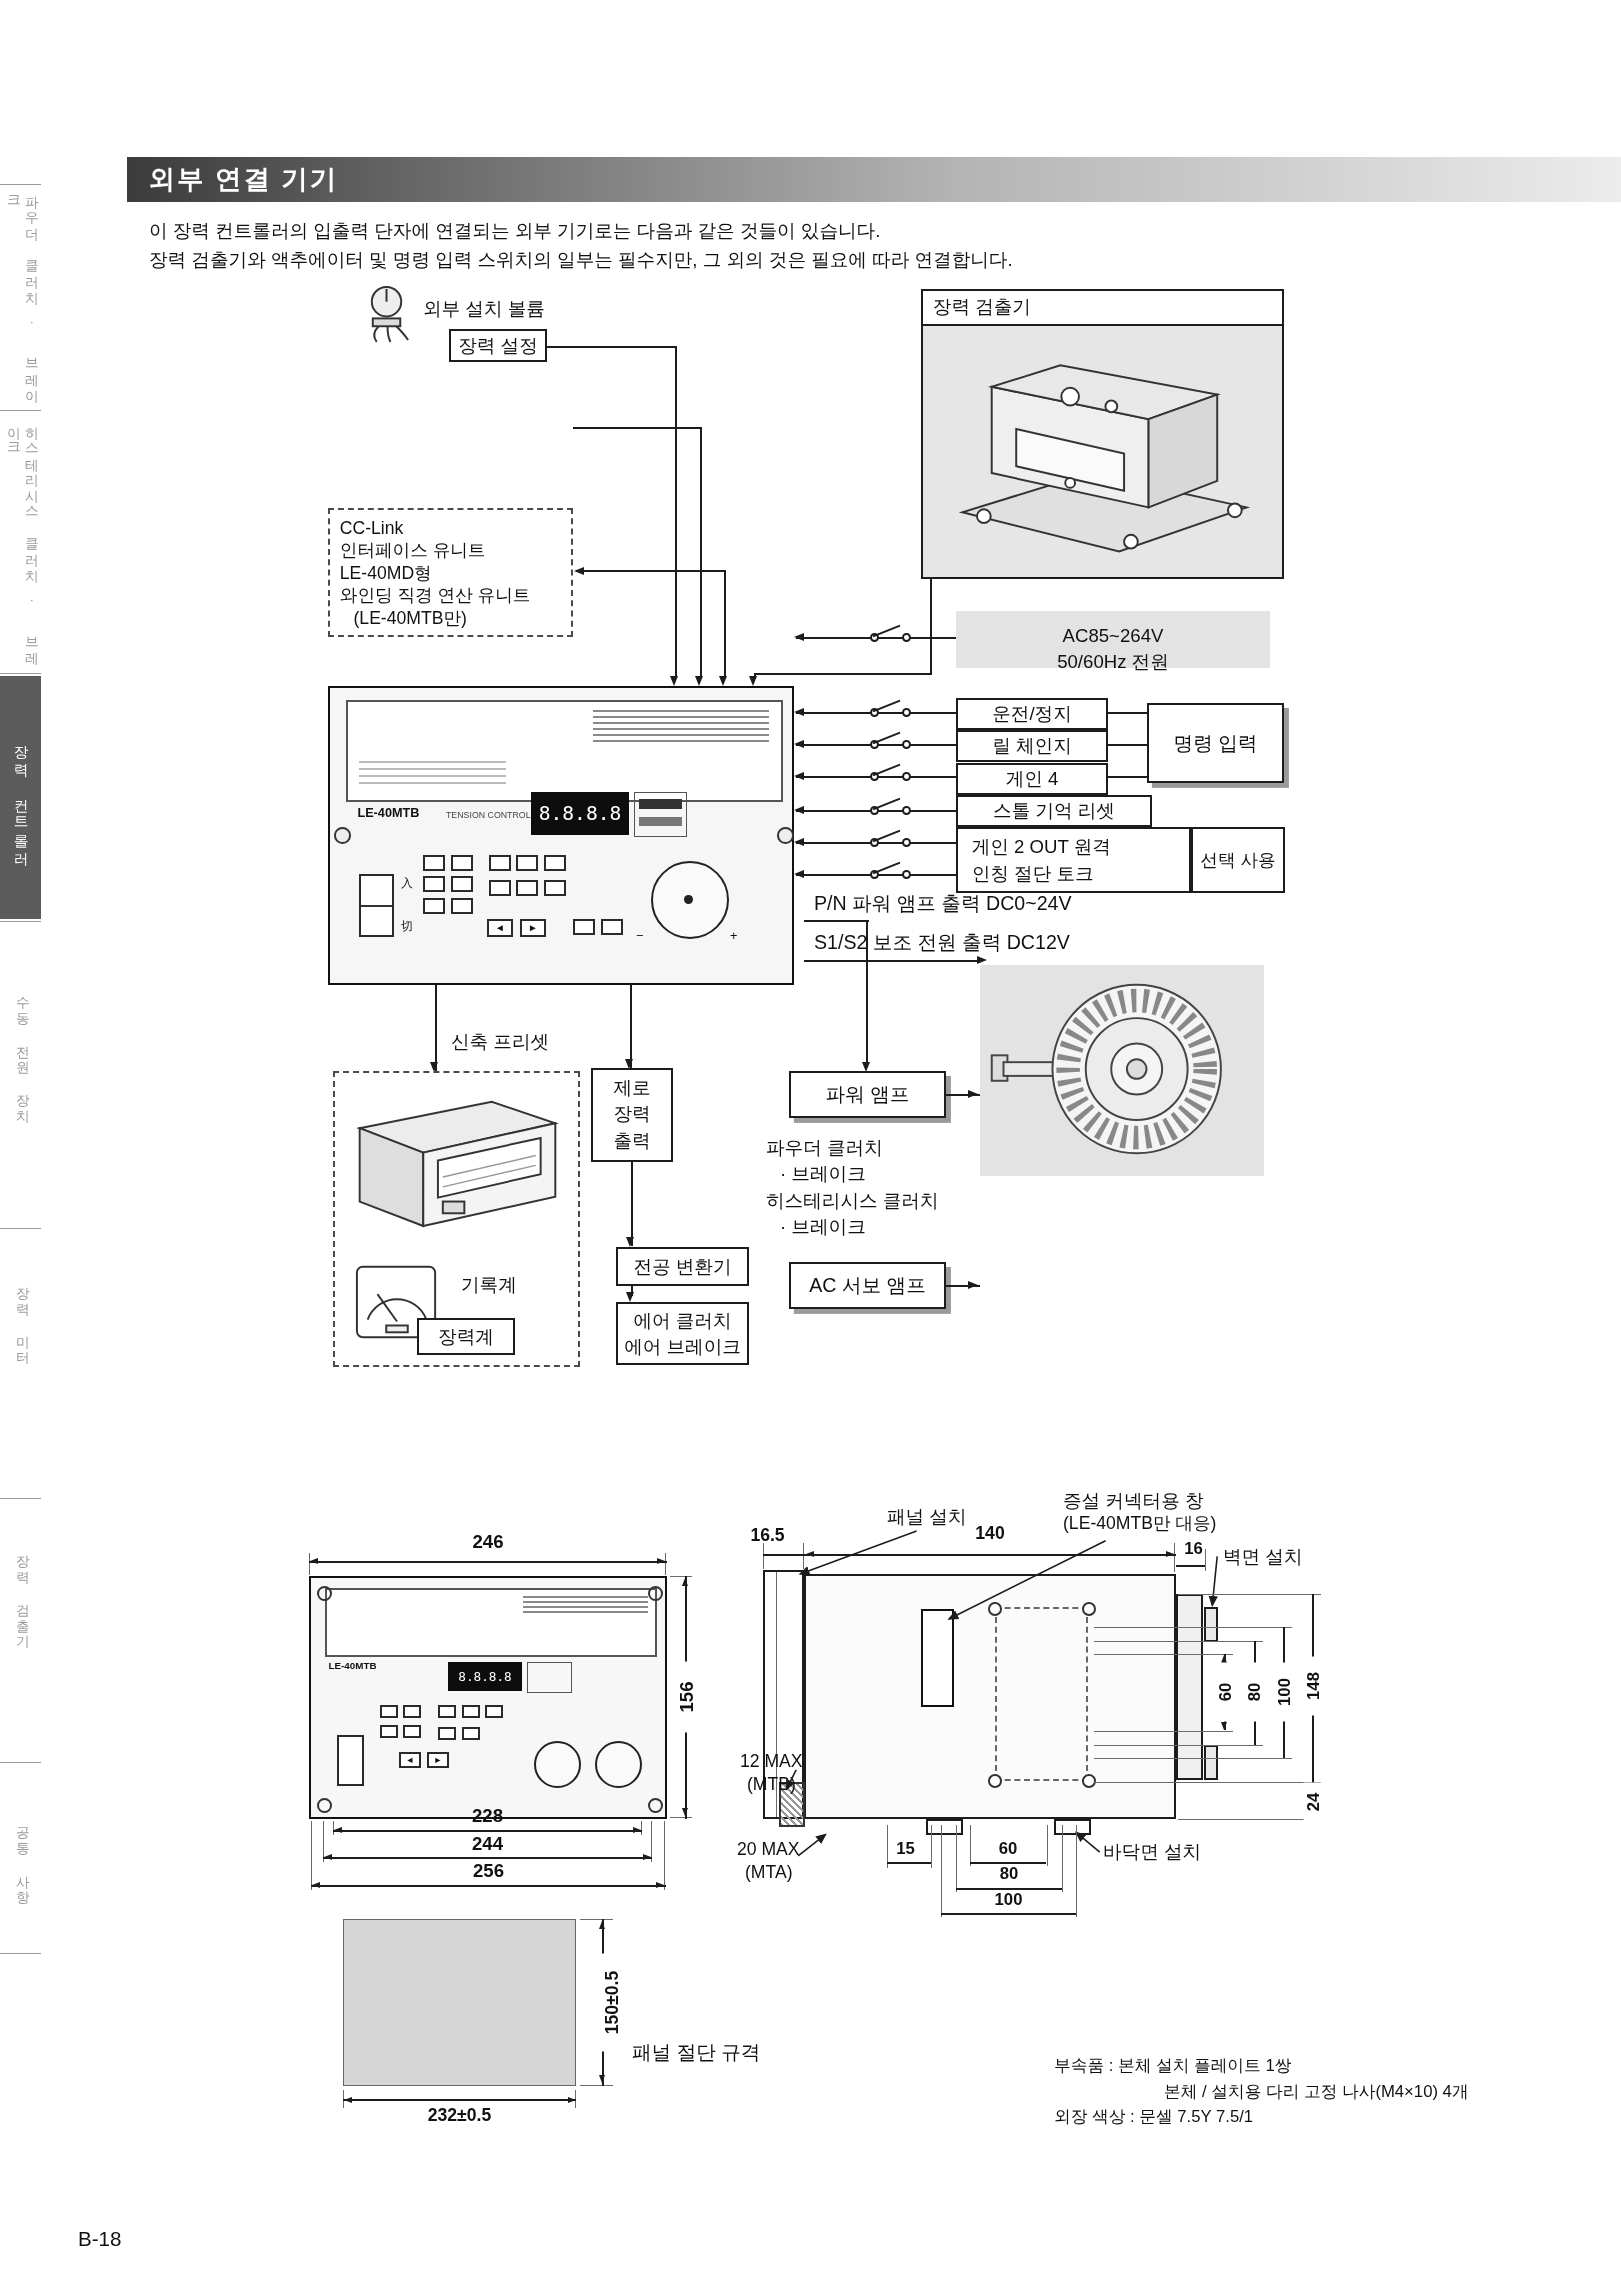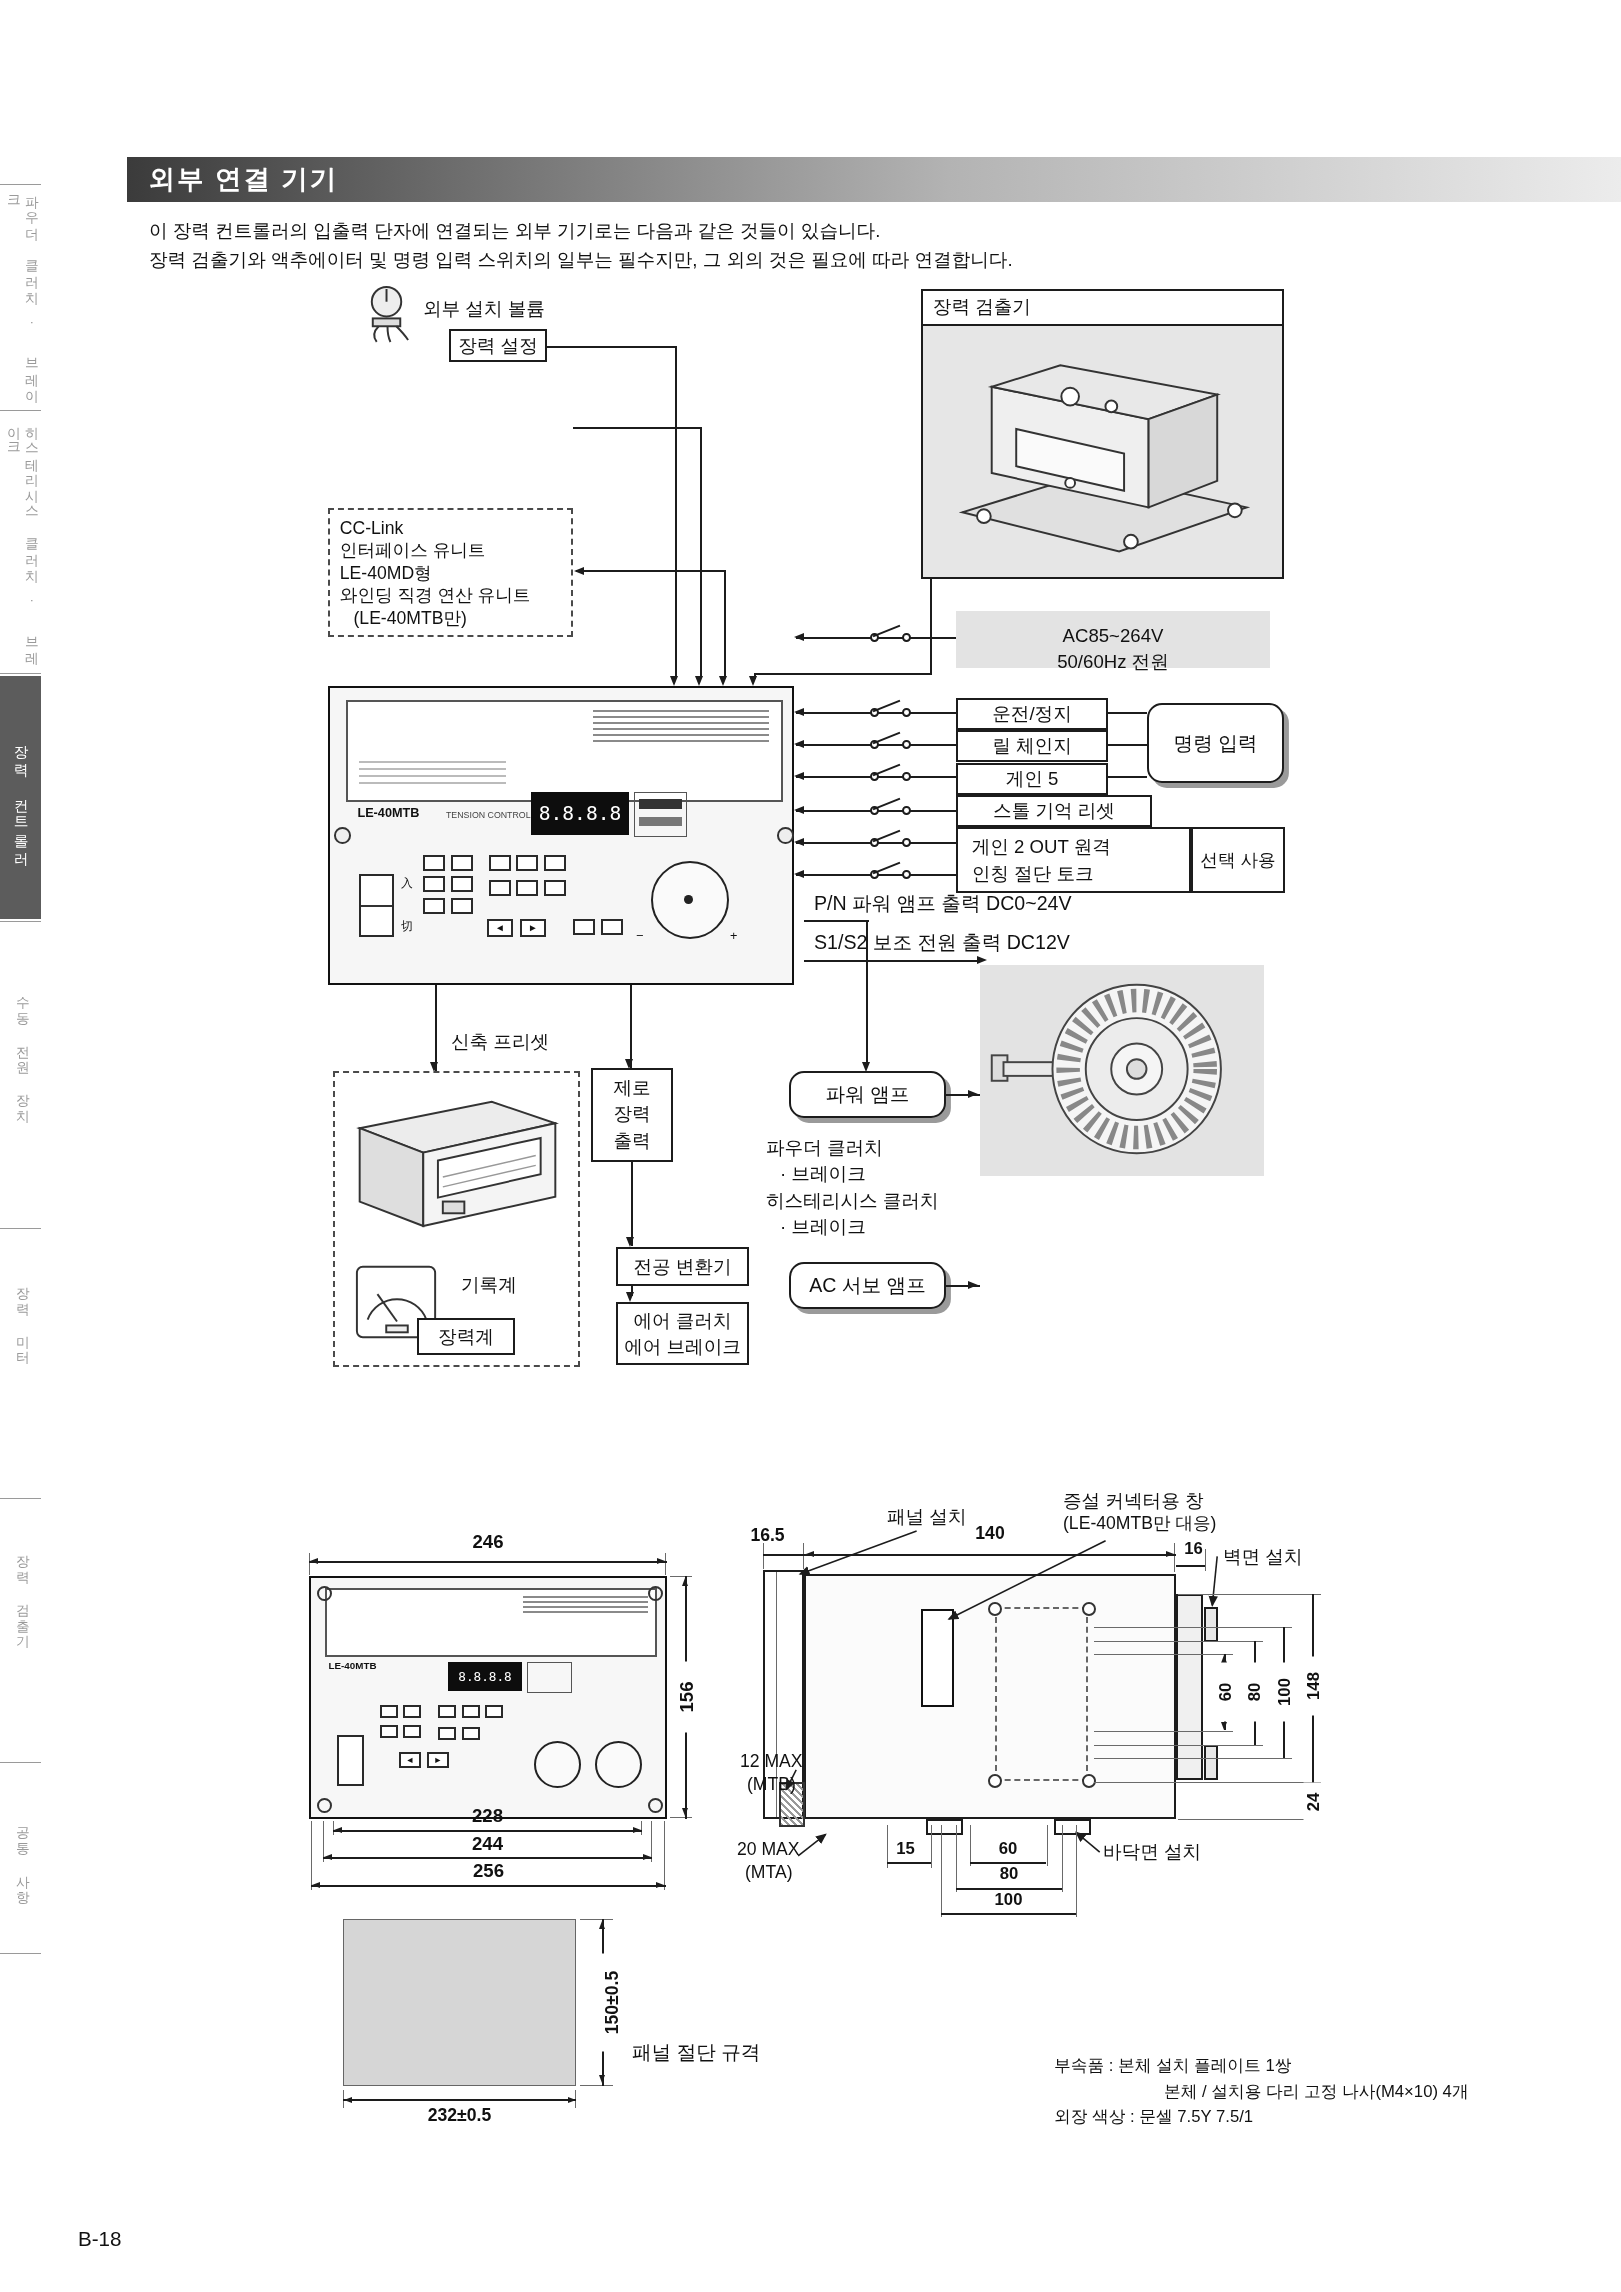--- a/index.html
+++ b/index.html
@@ -1,21 +1,21 @@
 <!DOCTYPE html>
 <html><head>
 <meta charset="utf-8">
 <style>
   html,body{margin:0;padding:0;background:#888;}
   .page{position:relative;width:1621px;height:2293px;background:#ffffff;overflow:hidden;
         font-family:"Liberation Sans","DejaVu Sans",sans-serif;color:#111;}
   .a{position:absolute;}
   .bx{position:absolute;border:2px solid #1c1c1c;background:#fff;box-sizing:border-box;}
   .db{position:absolute;border:2px dashed #4a4a4a;background:#fff;box-sizing:border-box;}
-  .sh{box-shadow:4.9px 4.9px 0 #9a9a9a;border-radius:15px;}
+  .sh{box-shadow:4.9px 4.9px 0 #9a9a9a;}
   .hl{position:absolute;background:#1c1c1c;height:2px;}
   .vl{position:absolute;background:#1c1c1c;width:2px;}
   .xl{position:absolute;background:#6a6a6a;}
   .t{position:absolute;white-space:nowrap;}
   .c{text-align:center;} .f17{font-size:16.7px;} .f18{font-size:17.6px;} .f19{font-size:18.6px;} .f20{font-size:19.6px;} .f21{font-size:20.6px;}
   .b{font-weight:bold;}
   .rot{transform:rotate(-90deg);transform-origin:center;background:#fff;}
   .al,.ar,.au,.ad,.dal,.dar,.dau,.dad{position:absolute;width:0;height:0;}
   .al{border-top:4.9px solid transparent;border-bottom:4.9px solid transparent;border-right:10.8px solid #1c1c1c;}
   .ar{border-top:4.9px solid transparent;border-bottom:4.9px solid transparent;border-left:10.8px solid #1c1c1c;}
@@ -168,21 +168,21 @@
   <div class="ad" style="left:749px;top:676px"></div>
 
   <div class="hl" style="left:796px;top:637px;width:160px"></div>
   <div class="al" style="left:794px;top:633px"></div>
   <div class="swc" style="left:870px;top:633px"></div>
   <div class="swc" style="left:902px;top:633px"></div>
   <div class="swl" style="left:872px;top:630px"></div>
 
   <div class="bx c f19" style="left:956px;top:698px;width:152px;height:32px;line-height:28px">운전/정지</div>
   <div class="bx c f19" style="left:956px;top:730px;width:152px;height:32px;line-height:28px">릴 체인지</div>
-  <div class="bx c f19" style="left:956px;top:763px;width:152px;height:32px;line-height:28px">게인 5</div>
+  <div class="bx c f19" style="left:956px;top:763px;width:152px;height:32px;line-height:28px">게인 4</div>
   <div class="bx sh c f20" style="left:1147px;top:703px;width:137px;height:80px;line-height:76px">명령 입력</div>
   <div class="bx c f19" style="left:956px;top:795px;width:196px;height:32px;line-height:28px">스톨 기억 리셋</div>
   <div class="bx" style="left:956px;top:827px;width:235px;height:66px;padding:3.9px 0 0 13.7px">
     <div class="f19" style="line-height:27.4px">게인 2 OUT 원격</div>
     <div class="f19" style="line-height:27.4px">인칭 절단 토크</div>
   </div>
   <div class="bx c f18" style="left:1191px;top:827px;width:94px;height:66px;line-height:62px">선택 사용</div>
 
   <div class="hl" style="left:796px;top:712px;width:160px"></div>
   <div class="al" style="left:794px;top:708px"></div>

